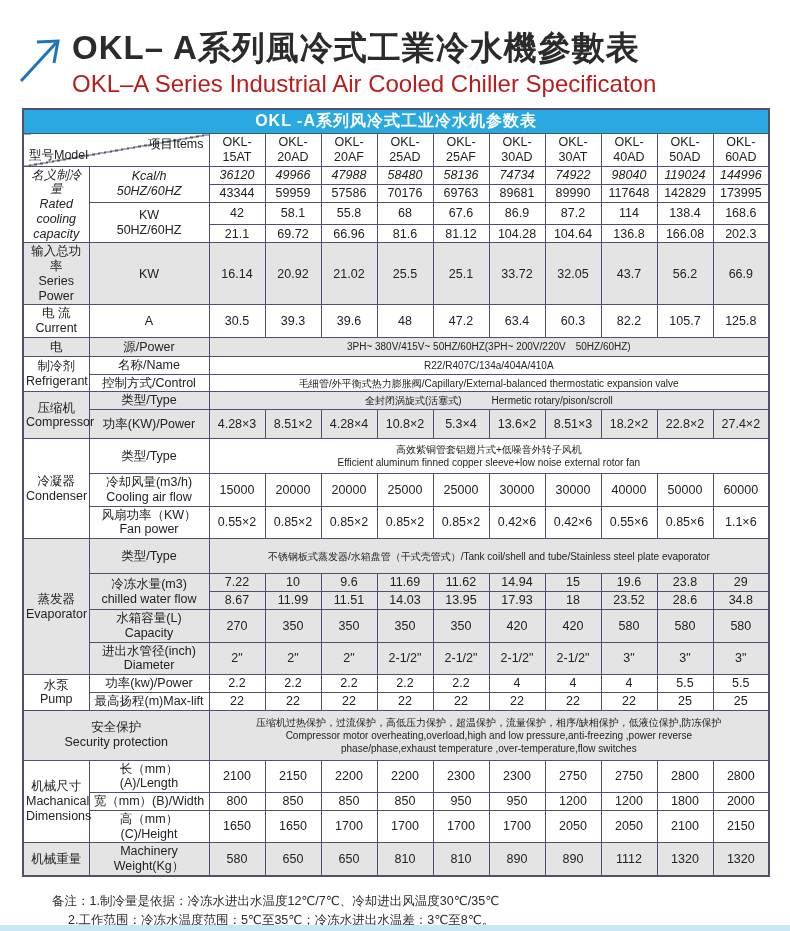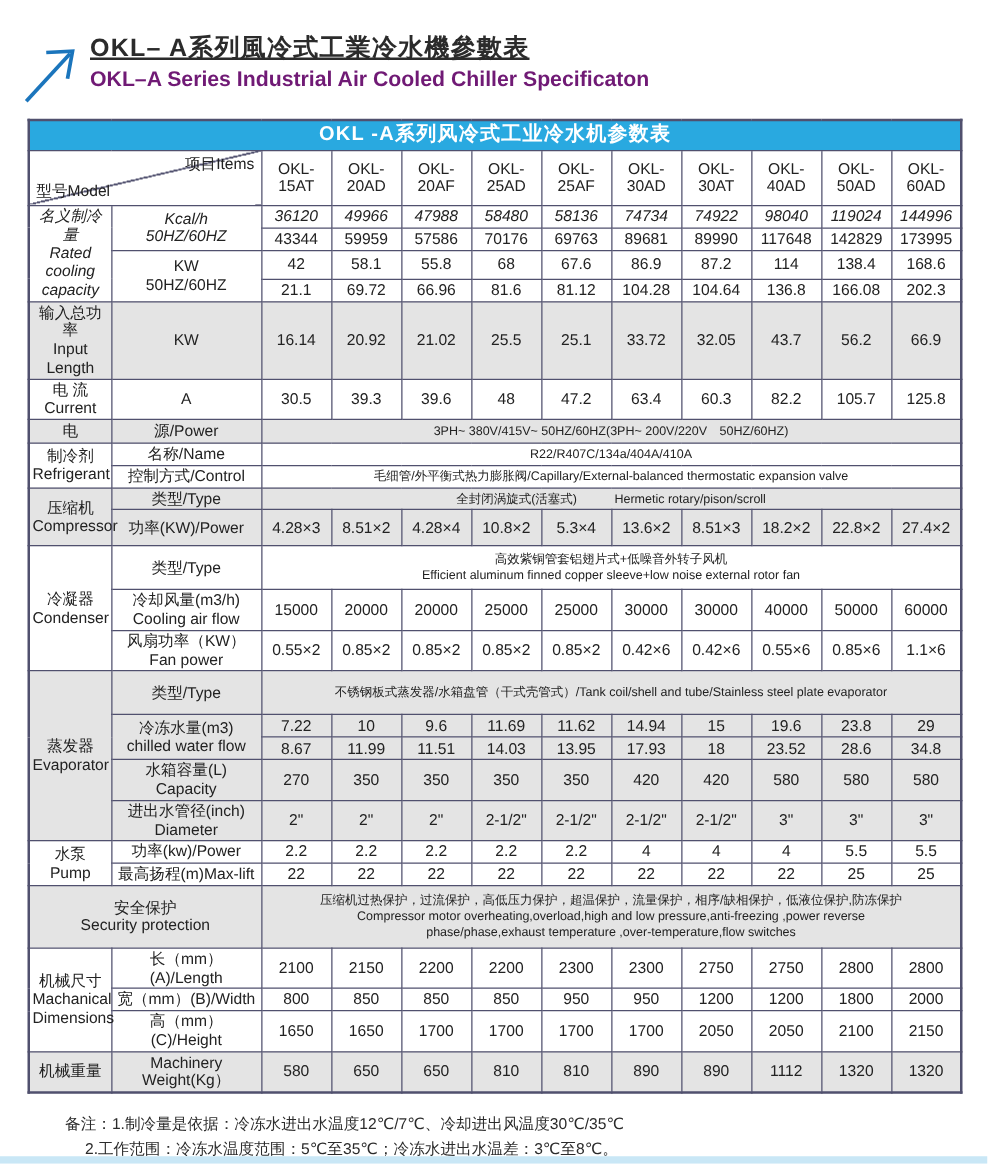--- a/index.html
+++ b/index.html
@@ -9,41 +9,41 @@
     width: 790px; height: 931px;
     background: #ffffff;
     overflow: hidden;
     font-family: "Liberation Sans", "DejaVu Sans", sans-serif;
     color: #222;
   }
   
   .page-header { display:flex; align-items:flex-start; padding: 27px 0 0 14px; }
   .arrow-wrap { width:52px; height:52px; margin-top:6px; flex:0 0 auto; }
   .titles { margin-left: 6px; }
-  .title-zh { font-size: 20px; font-weight: 600; letter-spacing: 1px; color:#2b2b2b; line-height:1.25;text-decoration:underline; }
-  .title-en { font-size: 17px; font-weight: 700; color:#701a75; margin-top: 2px; }
+  .title-zh { font-size: 33px; font-weight: 600; letter-spacing: 1px; color:#2b2b2b; line-height:1.25; }
+  .title-en { font-size: 24px; font-weight: 400; color:#b91c1c; margin-top: 2px; }
   
   table.spec {
     border-collapse: collapse;
     table-layout: fixed;
     width: 746px;
     margin: 10px 0 0 22px;
     border: 2px solid var(--border);
   }
   col.c-label { width: 66px; }
   col.c-item  { width: 120px; }
   col.c-d     { width: 56px; }
   td { border: 1px solid var(--border); text-align: center; vertical-align: middle;
        font-size: 12.5px; line-height: 1.18; padding: 1px 2px; }
   td.bluebar {
     background: var(--accent); color:#fff; font-size: 16px; font-weight: 600;
     letter-spacing: 1px; height: 23px; padding: 2px 0;
   }
   tr.gray > td { background: var(--grayrow); }
-  td.corner { position: relative; height: 44px; padding:0;
+  td.corner { position: relative; height: 32px; padding:0;
     background:
       linear-gradient(to bottom right,
         transparent calc(50% - 0.7px), var(--border) calc(50% - 0.7px),
         var(--border) calc(50% + 0.7px), transparent calc(50% + 0.7px));
   }
   td.corner .ci { position:absolute; top:3px; right:5px; font-size:12.5px; }
   td.corner .cm { position:absolute; bottom:3px; left:5px; font-size:12.5px; }
   td.model { white-space: pre-line; font-size: 12.5px; }
   td.label { white-space: pre-line; font-size: 12.5px; }
   td.item  { white-space: pre-line; font-size: 12.5px; }
@@ -169,21 +169,21 @@
         <td class="val">81.6</td>
         <td class="val">81.12</td>
         <td class="val">104.28</td>
         <td class="val">104.64</td>
         <td class="val">136.8</td>
         <td class="val">166.08</td>
         <td class="val">202.3</td>
       </tr>
       <tr class="gray" style="height: 30px;">
         <td class="label" rowspan="1">输入总功率
-Input Length</td>
+Series Power</td>
         <td class="item">KW</td>
         <td class="val">16.14</td>
         <td class="val">20.92</td>
         <td class="val">21.02</td>
         <td class="val">25.5</td>
         <td class="val">25.1</td>
         <td class="val">33.72</td>
         <td class="val">32.05</td>
         <td class="val">43.7</td>
         <td class="val">56.2</td>

